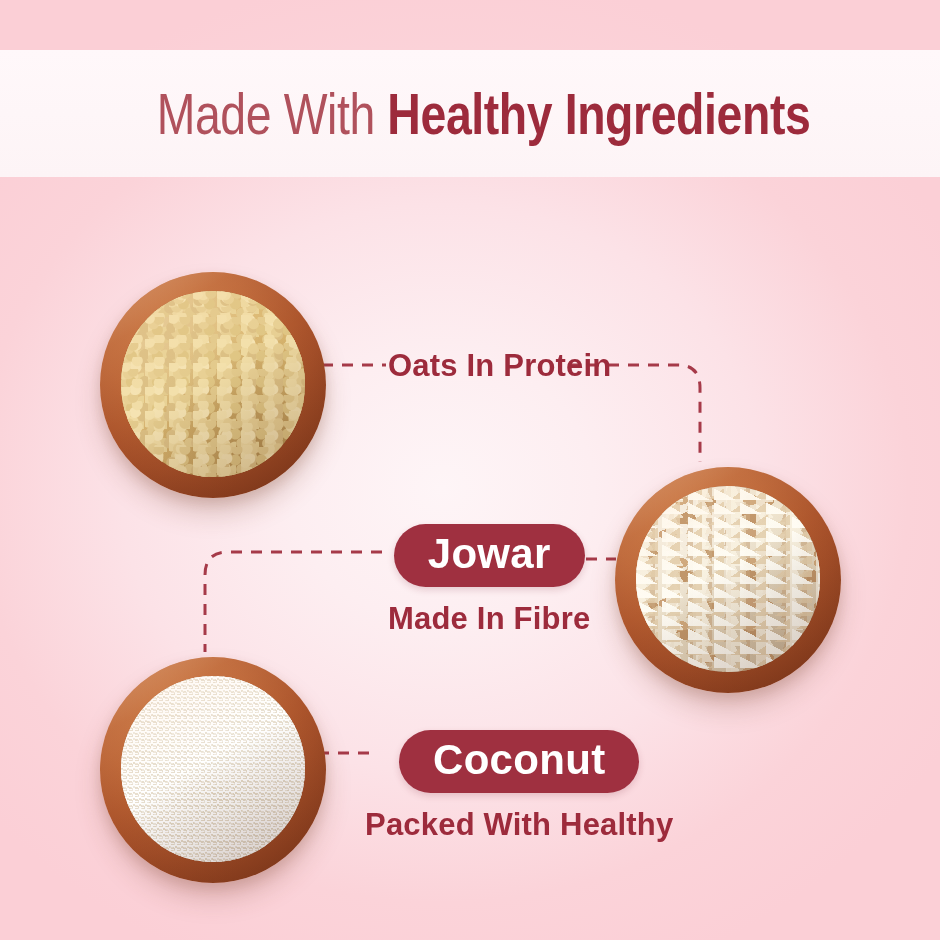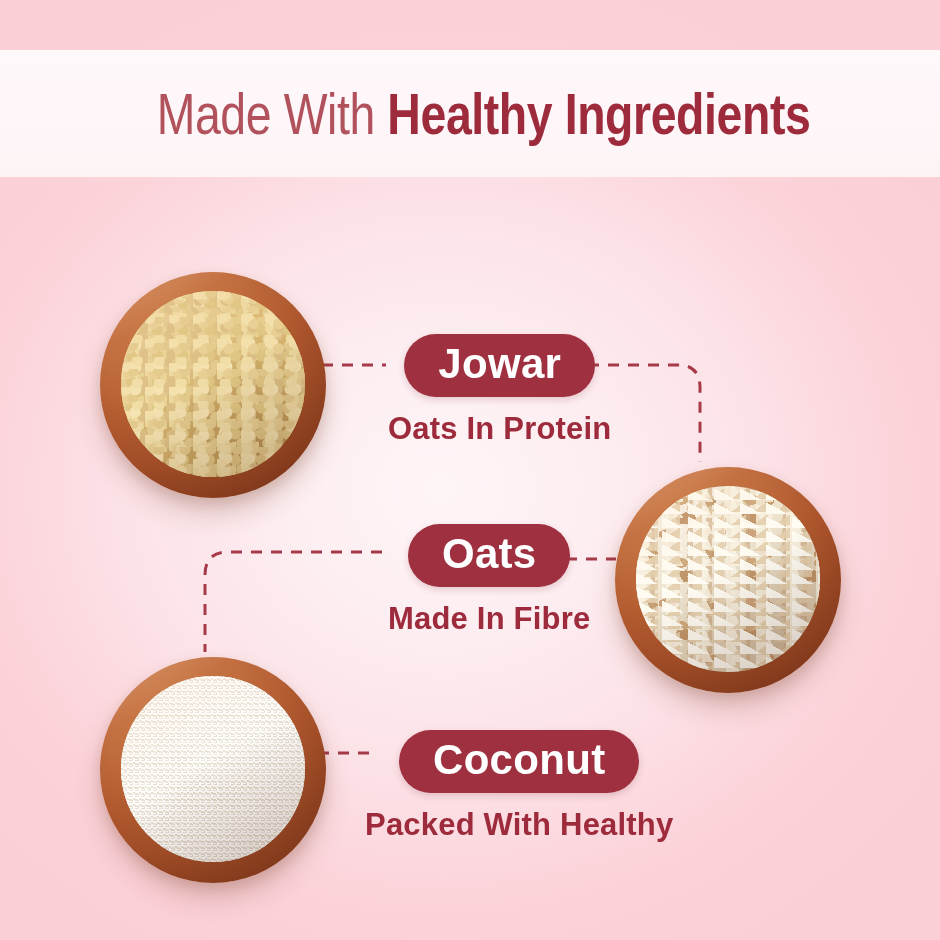--- a/index.html
+++ b/index.html
@@ -176,26 +176,25 @@
 
   <div class="bowl-wrap" id="bowl-coconut">
     <div class="bowl">
       <div class="bowl-inner">
         <div class="tex-coconut"></div>
       </div>
     </div>
   </div>
 
   <div class="label-group" id="label-jowar">
+    <div class="subtext">Oats In Protein</div>
+  </div>
+
+  <div class="label-group" id="label-oats">
     <div class="pill">Jowar</div>
-    <div class="subtext">Oats In Protein</div>
-  </div>
-
-  <div class="label-group" id="label-oats">
-    <div class="pill">Oats</div>
     <div class="subtext">Made In Fibre</div>
   </div>
 
   <div class="label-group" id="label-coconut">
     <div class="pill">Coconut</div>
     <div class="subtext">Packed With Healthy</div>
   </div>
 
 </div>
 

